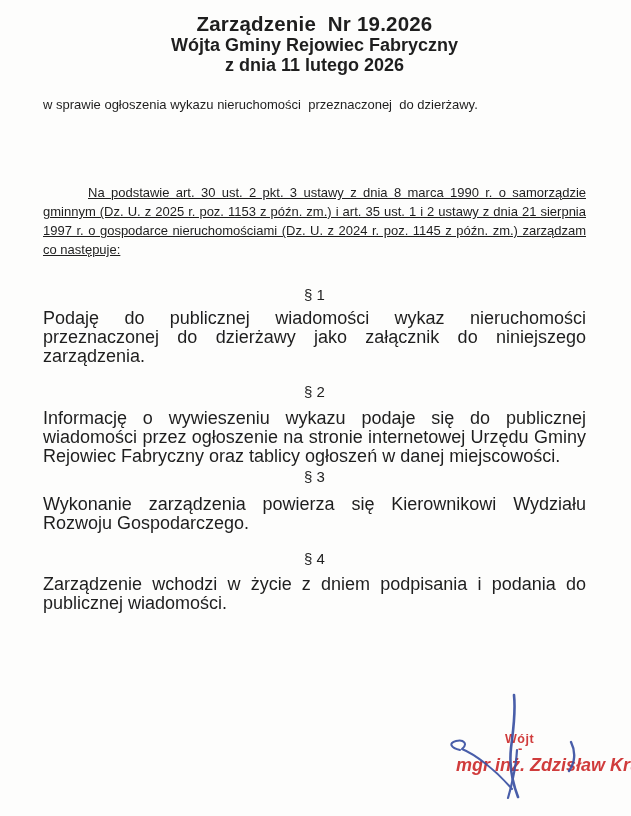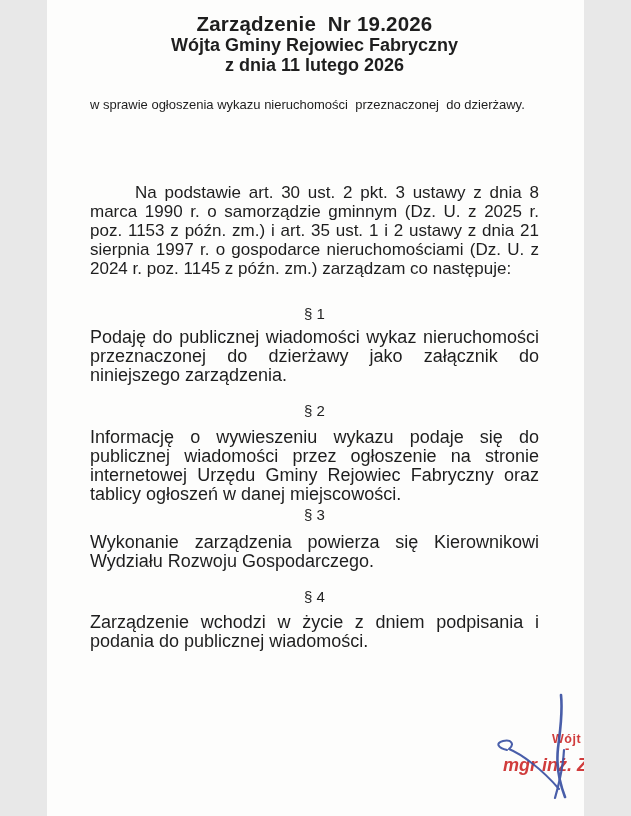--- a/index.html
+++ b/index.html
@@ -1,18 +1,18 @@
 <!DOCTYPE html>
 <html lang="pl" style="--stamp-color: #d03c3c; --pen-color: #3a51a3;"><head>
 <meta charset="utf-8">
 <style>
   html,body{margin:0;padding:0;background:#e8e8e8;}
   .page{
     position:relative;
-    width:537px;height:816px;
+    width:631px;height:816px;
     margin:0 auto;
     background:#fdfdfc;
     font-family:"Liberation Sans","DejaVu Sans",sans-serif;
     color:#1e1e1e;
     overflow:hidden;
     box-sizing:border-box;
   }
   .content{
     position:absolute;
     left:43px;right:45px;top:0;
@@ -35,24 +35,25 @@
   }
   .subject{
     margin:20px 0 0 0;
     text-align:left;
     font-size:13px;
     line-height:19px;
     white-space:pre-wrap;
   }
   .intro{
     margin:69px 0 0 0;
-    font-size:17px;
+    font-size:13px;
     line-height:19px;
     text-align:justify;
     text-indent:45px;
+    text-decoration:underline;
   }
   .par-label{
     text-align:center;
     font-size:15px;
     line-height:19px;
     margin:0;
   }
   .body-par{
     font-size:18px;
     line-height:19px;

